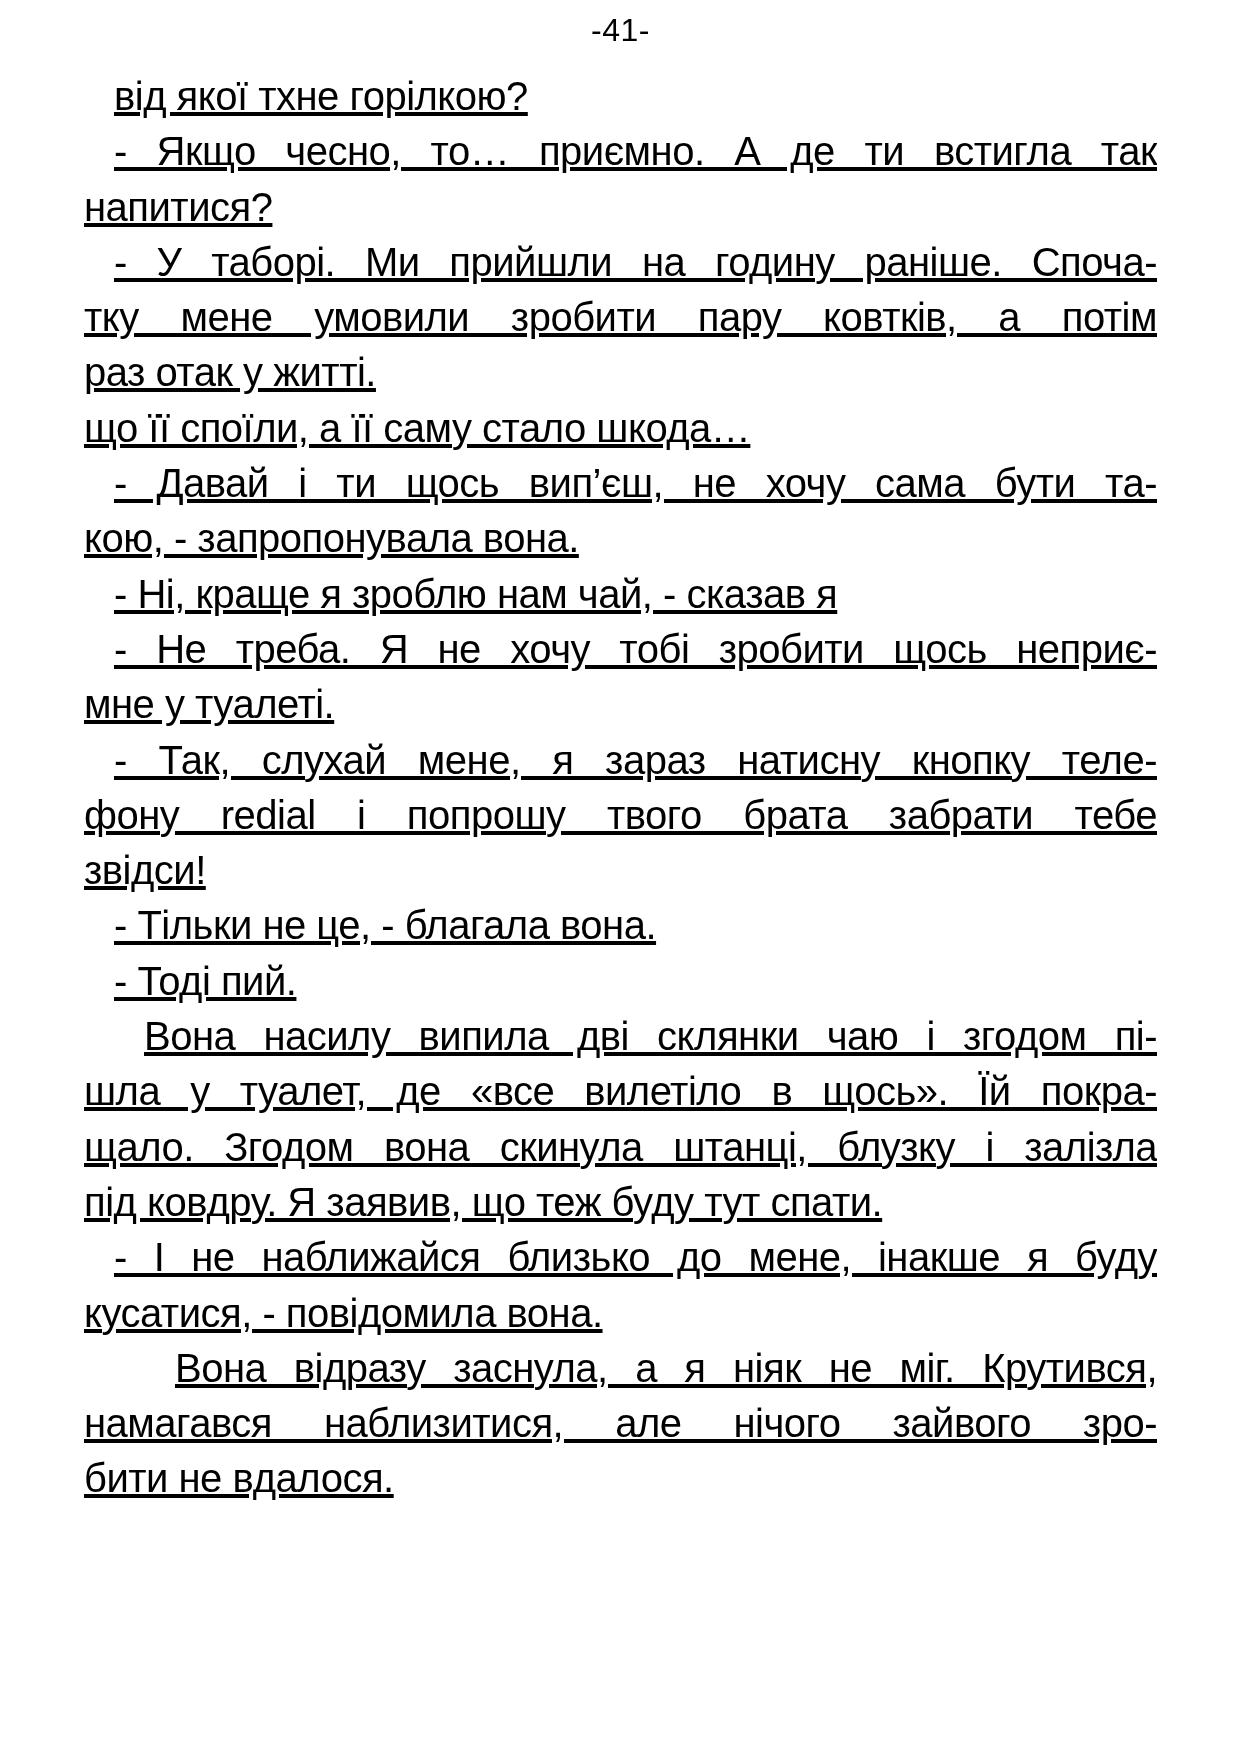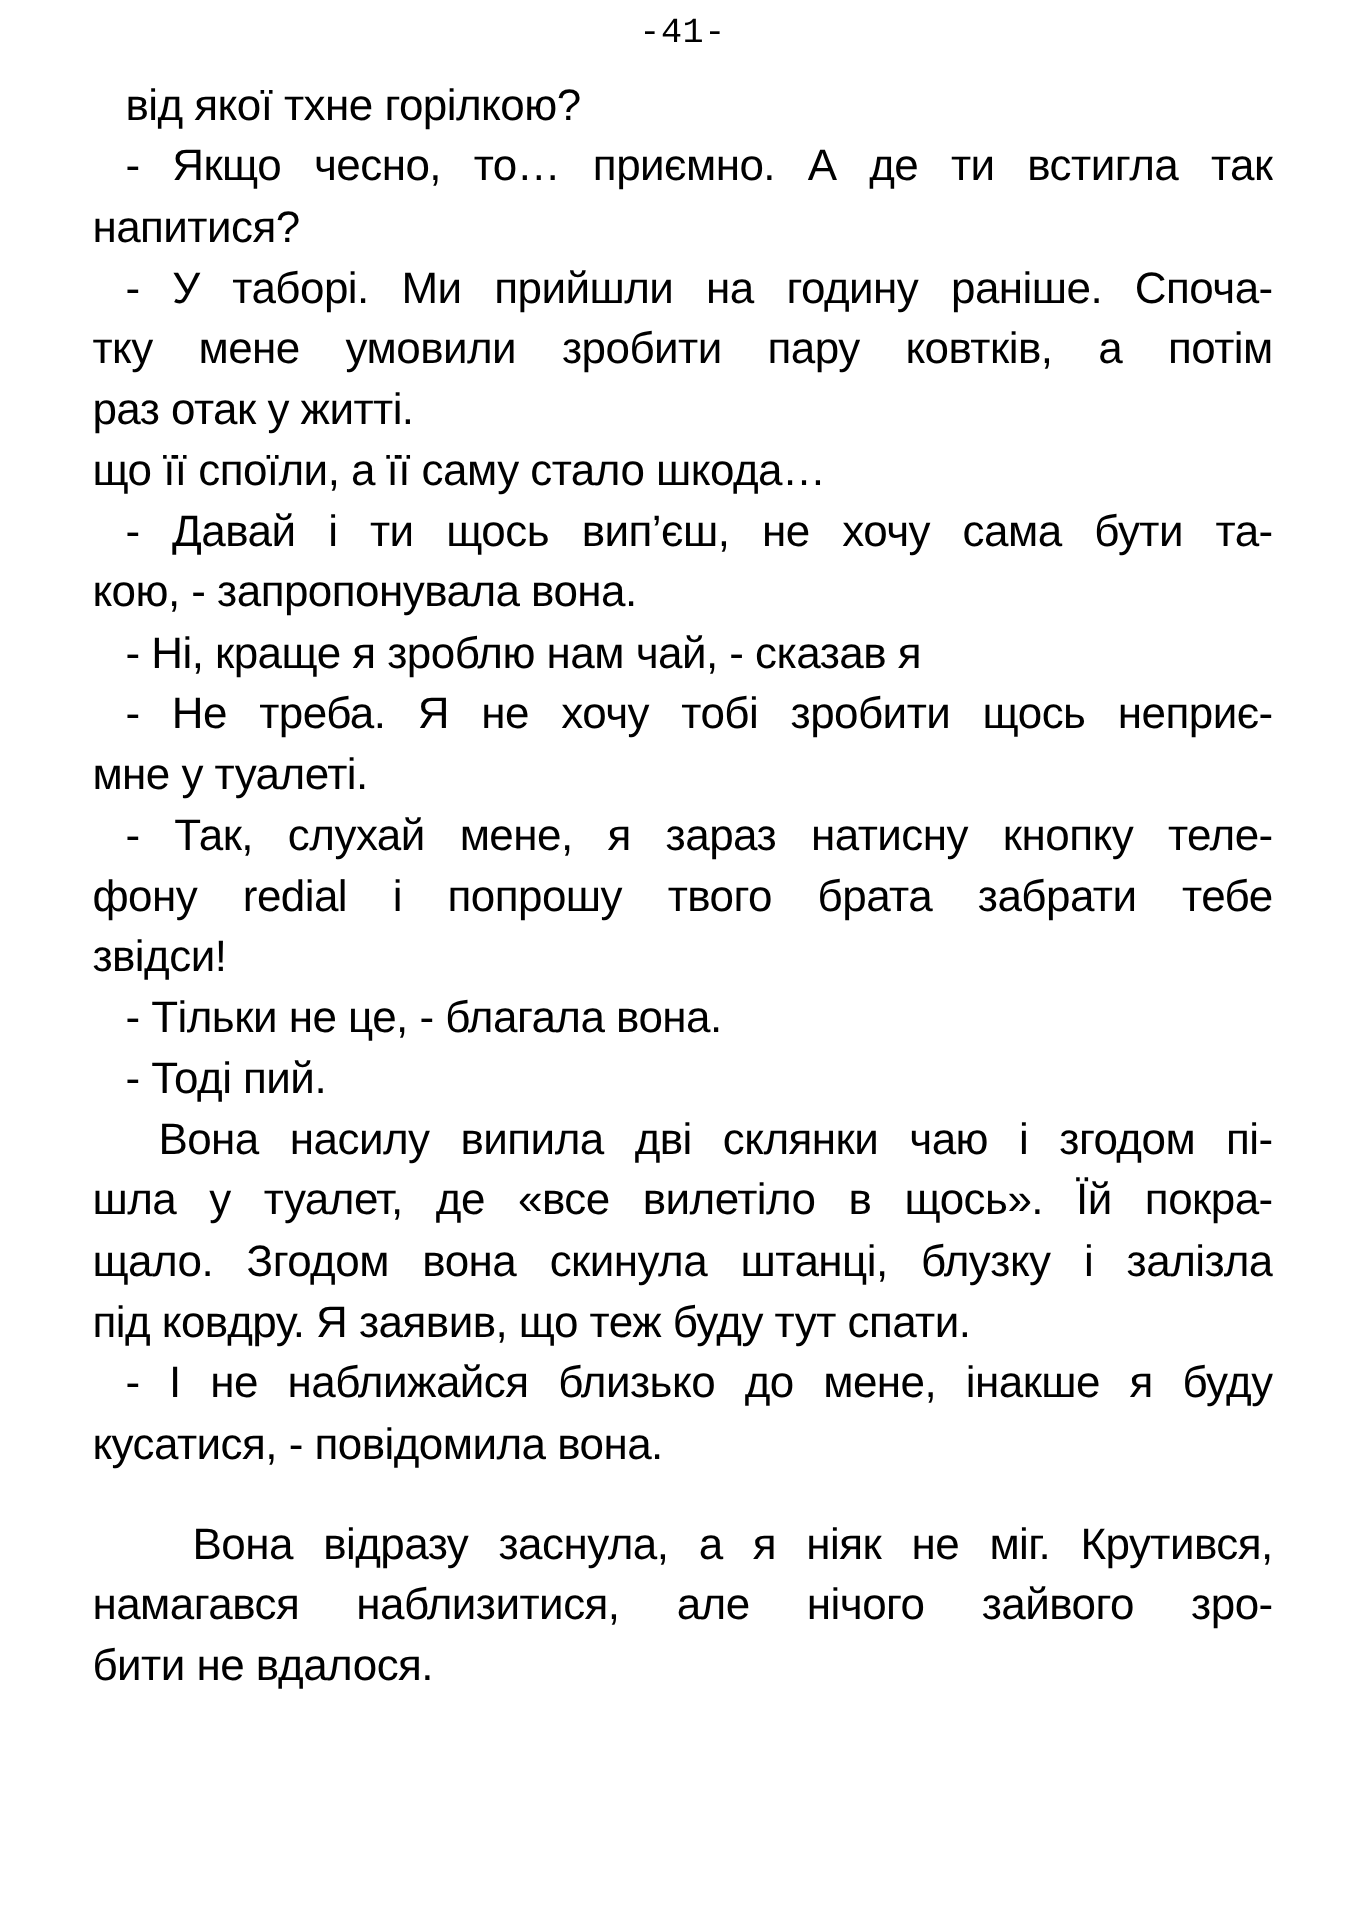--- a/index.html
+++ b/index.html
@@ -17,42 +17,42 @@
     .page {
       width: 1073px;
       padding: 0 83px 0 84px;
     }
     .page-number {
       padding-top: 12px;
       font-size: 32px;
       line-height: 36px;
       text-align: center;
       letter-spacing: 0.5px;
-      font-family: Liberation Mono, monospace;
     }
     .text-block {
       margin-top: 21px;
       font-size: 40px;
       line-height: 55.3px;
       letter-spacing: -0.5px;
     }
     .line {
       height: 55.3px;
       overflow: hidden;
       white-space: nowrap;
       text-align: left;
+      text-decoration: underline;
     }
     .line.fill {
       white-space: normal;
       text-align: justify;
       text-align-last: justify;
     }
     .ind-1 { padding-left: 30px; }
     .ind-2 { padding-left: 60px; }
-    .ind-3 { padding-left: 91px; margin-top: 36px; }
+    .ind-3 { padding-left: 91px; }
   </style>
 </head>
 <body>
 
 <main class="page">
   <header class="page-number">-41-</header>
   <section class="text-block" id="text-block">
       <div class="line ind-1">від якої тхне горілкою?</div>
       <div class="line ind-1 fill">- Якщо чесно, то… приємно. А де ти встигла так</div>
       <div class="line">напитися?</div>

